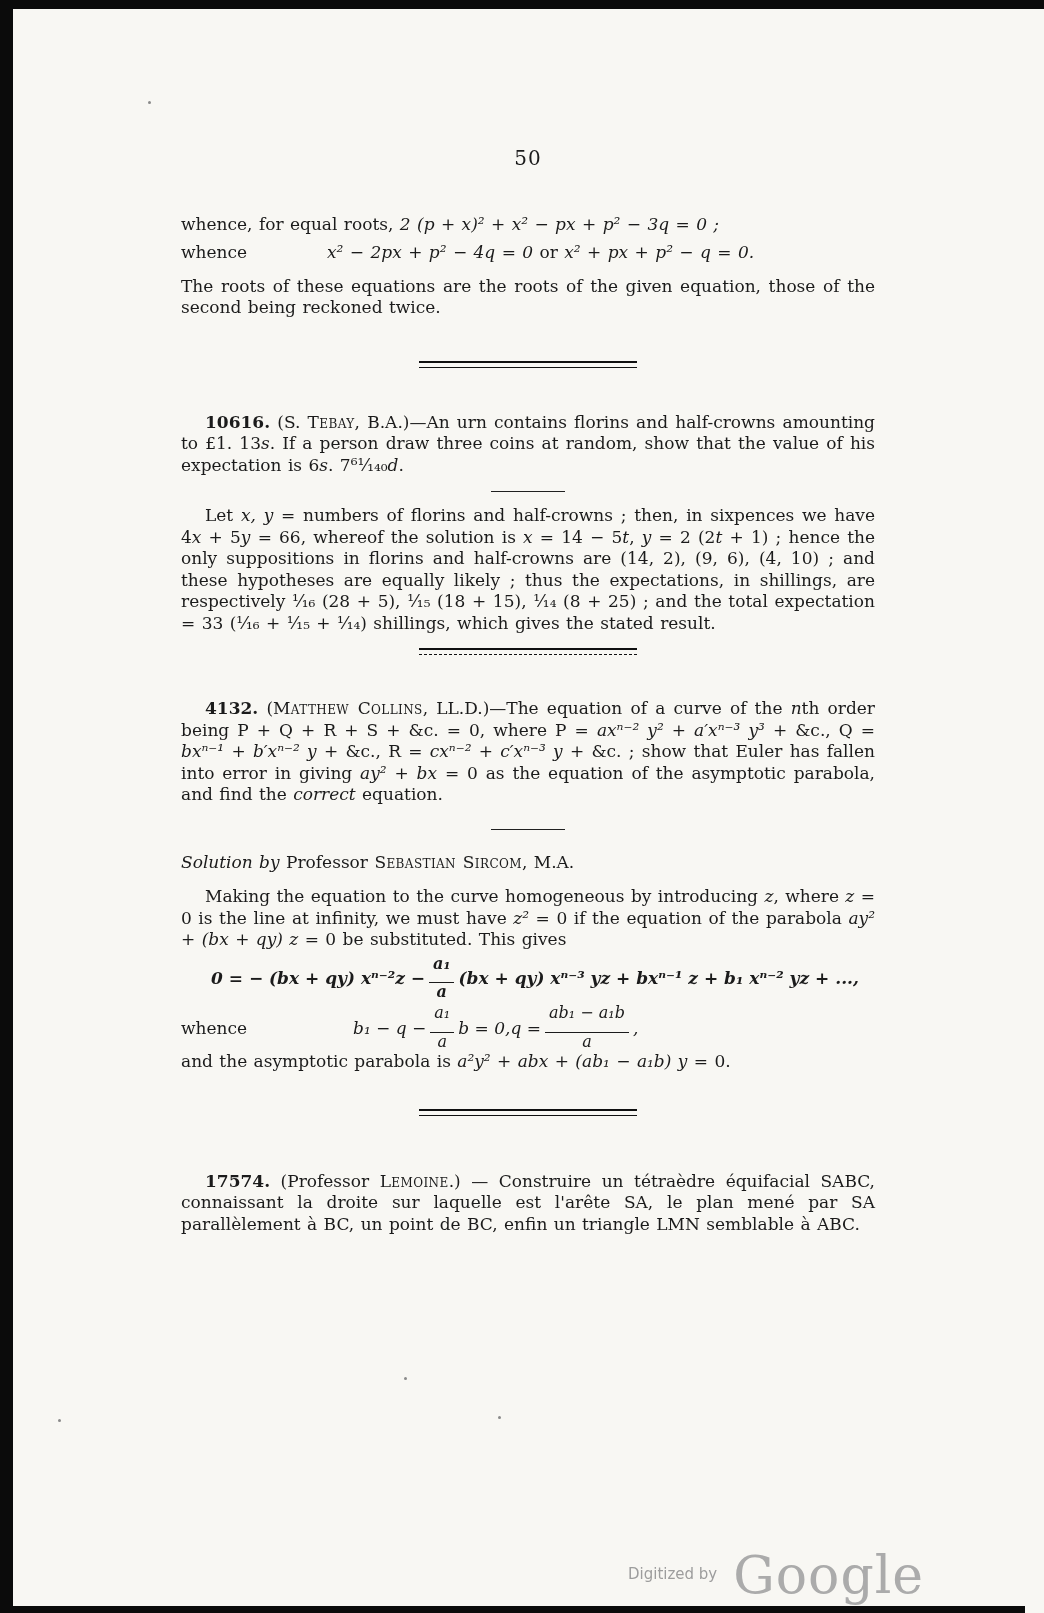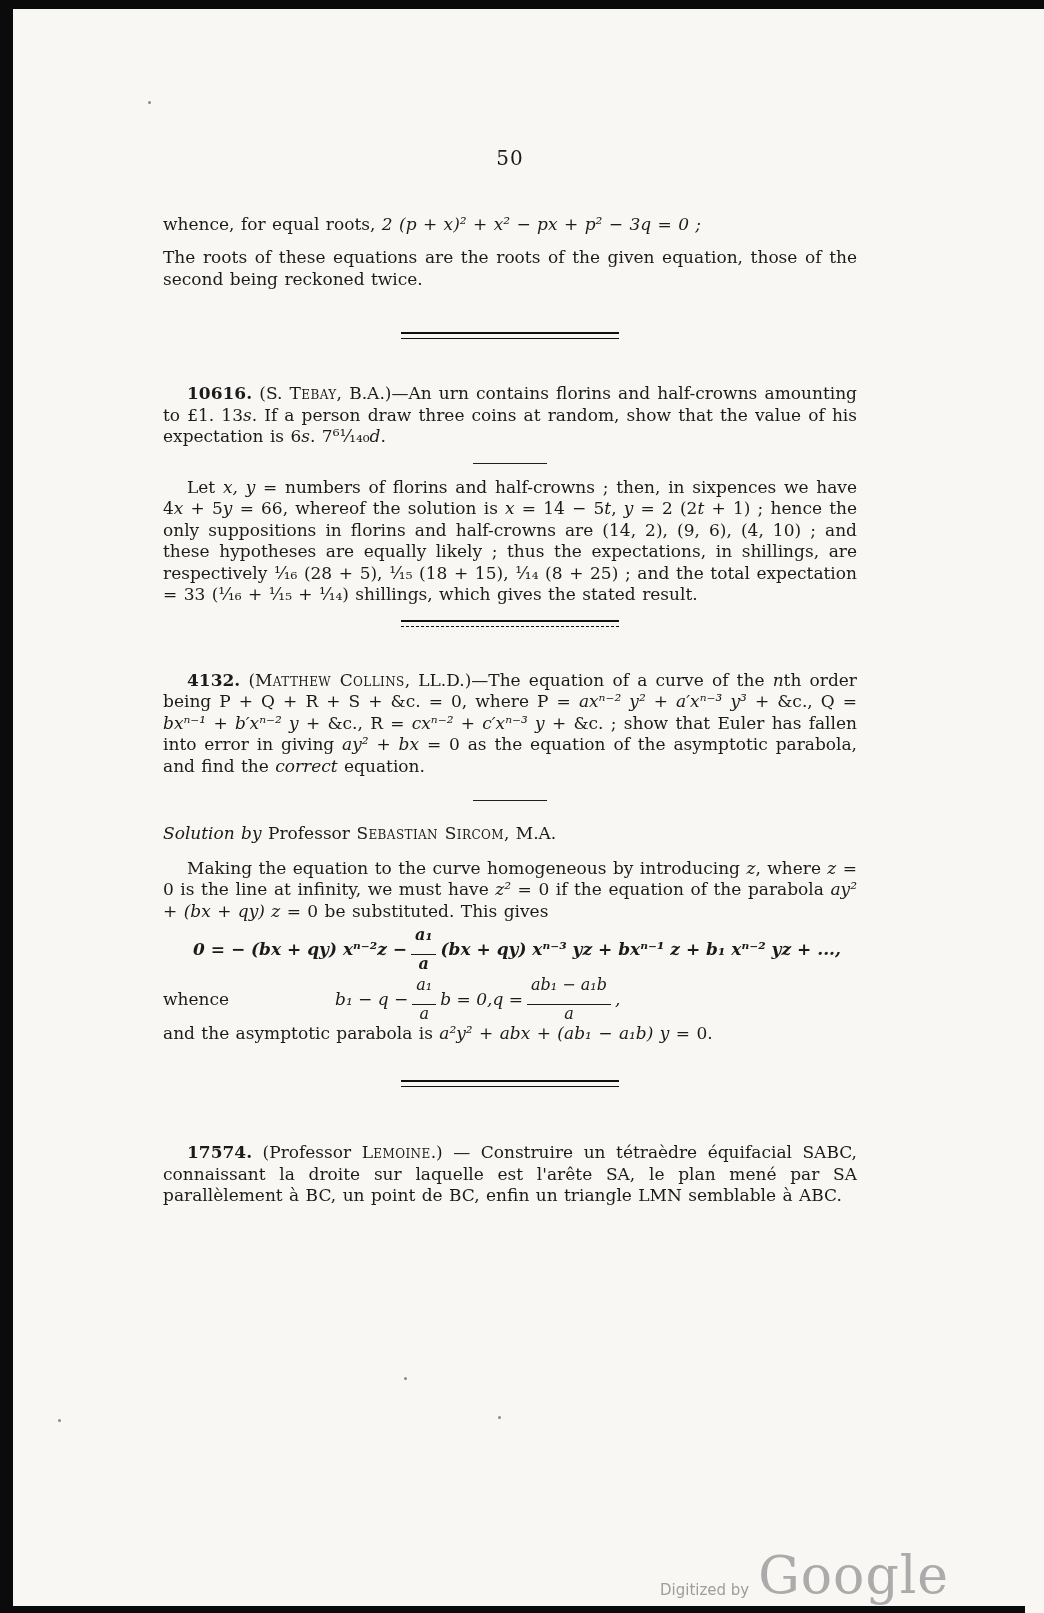--- a/index.html
+++ b/index.html
@@ -11,21 +11,21 @@
     overflow:hidden;
     font-family:"DejaVu Serif","Liberation Serif",serif;
     color:#1b1b1b;
     font-size:17px;
     line-height:21.5px;
   }
   .edge-left   { position:absolute; left:0; top:0; width:13px; height:1613px; background:#0b0b0b; }
   .edge-top    { position:absolute; left:0; top:0; width:1044px; height:9px; background:#0b0b0b; }
   .edge-bottom { position:absolute; left:13px; bottom:0; width:1012px; height:7px; background:#0b0b0b; }
 
-  .content { position:absolute; left:163px; top:0; width:694px; }
+  .content { position:absolute; left:181px; top:0; width:694px; }
 
   .pageno { text-align:center; margin-top:148px; font-size:20px; letter-spacing:1px; }
 
   .eqline { margin:0; }
   .eqline.first { margin-top:44px; }
   .eqline.second { margin-top:7px; }
   .eqlabel { display:inline-block; min-width:146px; }
 
   .para { margin:0; text-align:justify; word-spacing:1px; }
   .para.noindent { text-indent:0; }
@@ -67,21 +67,21 @@
 
   .frac {
     display:inline-block; vertical-align:middle; text-align:center;
     font-style:italic; line-height:1.06; margin:0 4px; font-size:16px;
   }
   .frac .num { display:block; border-bottom:1.4px solid #1b1b1b; padding:0 4px 10px; }
   .frac .den { display:block; padding-top:1px; }
 
   .footer {
     position:absolute; top:1549px; left:628px;
-    display:flex; align-items:flex-end; gap:9px;margin-left:32px;
+    display:flex; align-items:center; gap:16px;
   }
   .digitized {
     font-family:"DejaVu Sans","Liberation Sans",sans-serif;
     font-size:15px; color:#9d9d9d;
   }
   .google-logo {
     font-family:"DejaVu Serif","Liberation Serif",serif;
     font-size:52px; color:#ababab; letter-spacing:1px; line-height:1;
   }
   .speck { position:absolute; background:#8a8a8a; border-radius:50%; }
@@ -97,20 +97,21 @@
   <div class="speck" style="left:148px; top:101px; width:3px; height:3px;"></div>
   <div class="speck" style="left:404px; top:1377px; width:3px; height:3px;"></div>
   <div class="speck" style="left:498px; top:1416px; width:3px; height:3px;"></div>
   <div class="speck" style="left:58px; top:1419px; width:3px; height:3px;"></div>
 
   <div class="content">
 
     <div class="pageno">50</div>
 
     <p class="eqline first para noindent"><span>whence, for equal roots,  </span><span class="it">2 (p + x)² + x² − px + p² − 3q = 0 ;</span></p>
+    <p class="eqline second para noindent"><span class="eqlabel">whence</span><span><span class="it">x² − 2px + p² − 4q = 0</span><span>  or  </span><span class="it">x² + px + p² − q = 0.</span></span></p>
     <p class="para noindent rootsPara"><span>The roots of these equations are the roots of the given equation, those of the second being reckoned twice.</span></p>
 
     <div class="rule-double sp-rule1"></div>
 
     <p class="para indent sp-10616"><span class="bf">10616.</span><span>  (S. </span><span class="sc">Tebay</span><span>, B.A.)—An urn contains florins and half-crowns amounting to £1. 13</span><span class="it">s</span><span>.  If a person draw three coins at random, show that the value of his expectation is 6</span><span class="it">s</span><span>. 7</span><span>⁶¹⁄₁₄₀</span><span class="it">d</span><span>.</span></p>
 
     <div class="rule-short sp-srule1"></div>
 
     <p class="para indent sp-body1"><span>Let </span><span class="it">x, y</span><span> = numbers of florins and half-crowns ; then, in sixpences we have 4</span><span class="it">x</span><span> + 5</span><span class="it">y</span><span> = 66, whereof the solution is </span><span class="it">x</span><span> = 14 − 5</span><span class="it">t</span><span>, </span><span class="it">y</span><span> = 2 (2</span><span class="it">t</span><span> + 1) ; hence the only suppositions in florins and half-crowns are (14, 2), (9, 6), (4, 10) ; and these hypotheses are equally likely ; thus the expectations, in shillings, are respectively </span><span>¹⁄₁₆</span><span> (28 + 5), </span><span>¹⁄₁₅</span><span> (18 + 15), </span><span>¹⁄₁₄</span><span> (8 + 25) ; and the total expectation = 33 (</span><span>¹⁄₁₆ + ¹⁄₁₅ + ¹⁄₁₄</span><span>) shillings, which gives the stated result.</span></p>
 

